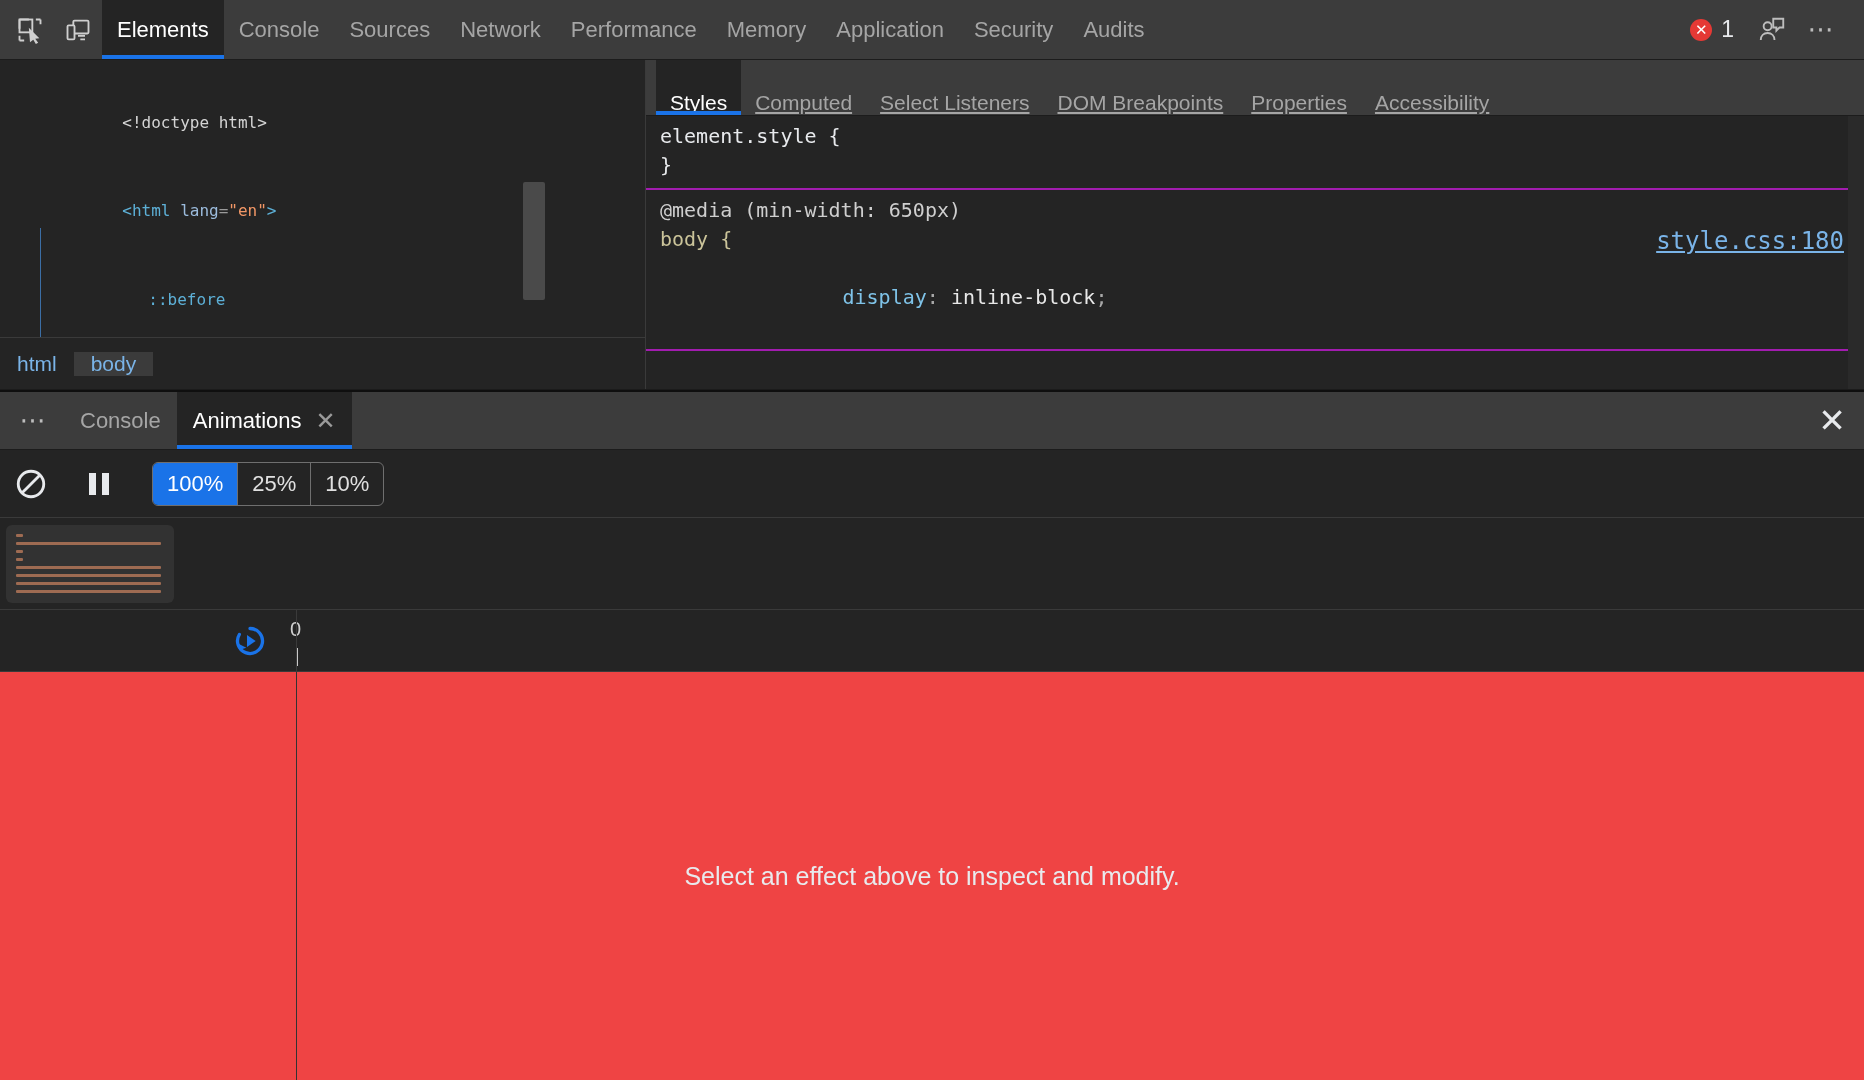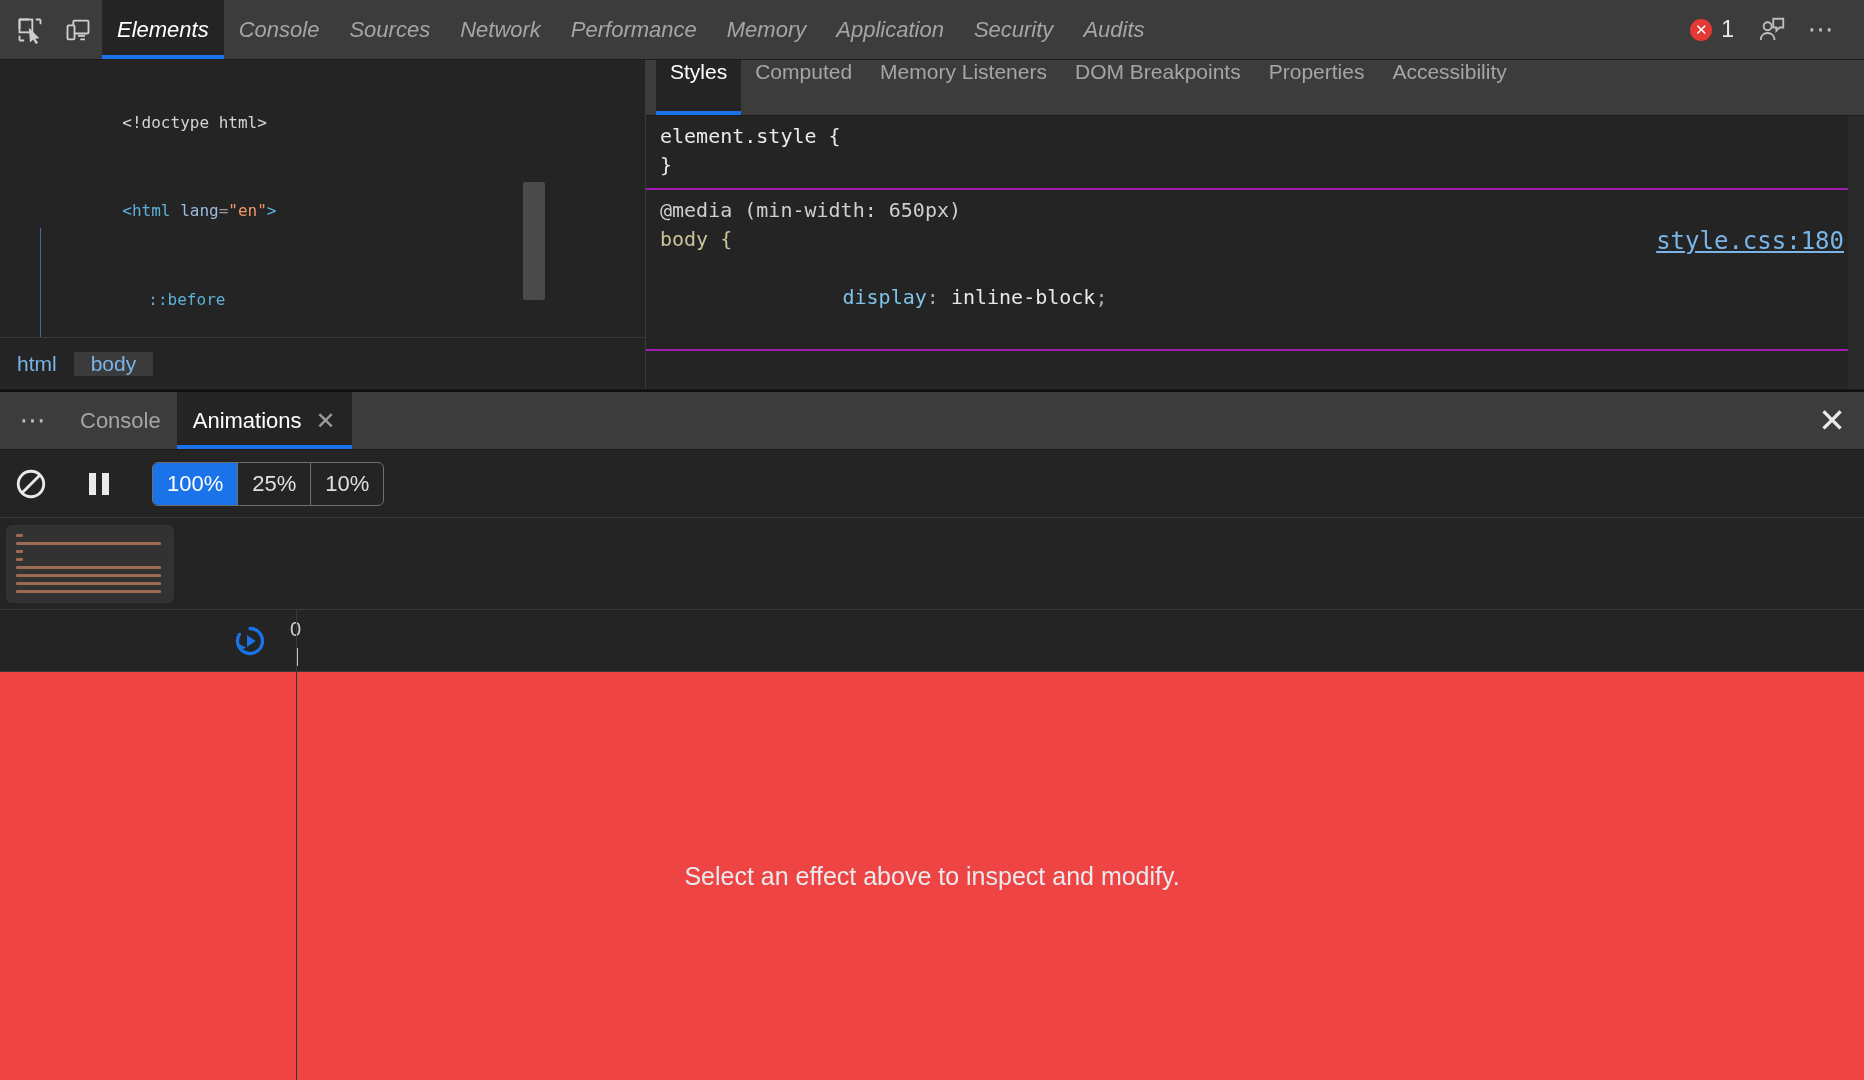--- a/index.html
+++ b/index.html
@@ -23,21 +23,21 @@
     background: #3c3c3c;
     border-bottom: 1px solid #1c1c1c;
     padding-left: 6px;
   }
   .tb-icon-btn {
     width: 48px;
     display: flex; align-items: center; justify-content: center;
     cursor: pointer;
   }
   .tb-icon-btn svg { display: block; }
-  .tab-strip { display: flex; align-items: stretch; font-style: italic; }
+  .tab-strip { display: flex; align-items: stretch; }
   .tab {
     display: flex; align-items: center; justify-content: center;
     padding: 0 15px;
     font-size: 22px;
     color: #a5a5a5;
     white-space: nowrap;
     cursor: pointer;
     position: relative;
   }
   .tab.active {
@@ -148,27 +148,28 @@
     min-width: 0;
   }
   .styles-tabs {
     height: 56px; min-height: 56px;
     display: flex; align-items: stretch;
     background: #3c3c3c;
     border-bottom: 1px solid #1c1c1c;
     padding-left: 10px;
   }
   .stab {
-    display: flex; align-items: flex-start;
+    display: flex; align-items: flex-end;
     padding: 0 14px;
     font-size: 21px;
     color: #a5a5a5;
     white-space: nowrap;
     cursor: pointer;
     position: relative;
+    text-decoration: underline;
   }
   .stab.active { background: #242424; color: #fff; }
   .stab.active::after {
     content: ""; position: absolute; left: 0; right: 0; bottom: 0;
     height: 4px; background: #1a73e8;
   }
   .filter-row {
     height: 52px; min-height: 52px;
     display: flex; align-items: center;
     background: #2b2b2b;
@@ -491,21 +492,21 @@
 
     <div class="styles-pane">
       <div class="styles-tabs">
         <div class="stab active">
             <span>Styles</span>
           </div>
         <div class="stab">
             <span>Computed</span>
           </div>
         <div class="stab">
-            <span>Memory Listeners</span>
+            <span>Select Listeners</span>
           </div>
         <div class="stab">
             <span>DOM Breakpoints</span>
           </div>
         <div class="stab">
             <span>Properties</span>
           </div>
         <div class="stab">
             <span>Accessibility</span>
           </div>

